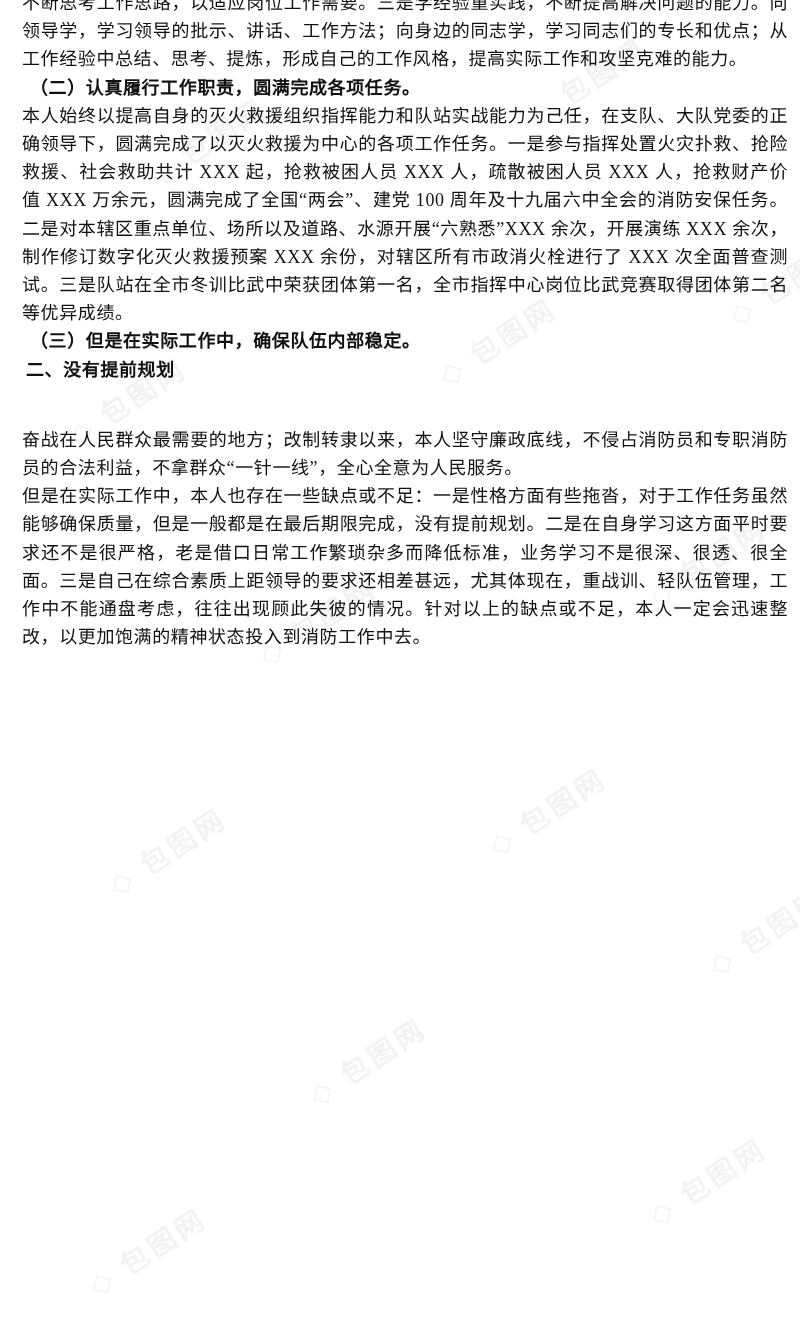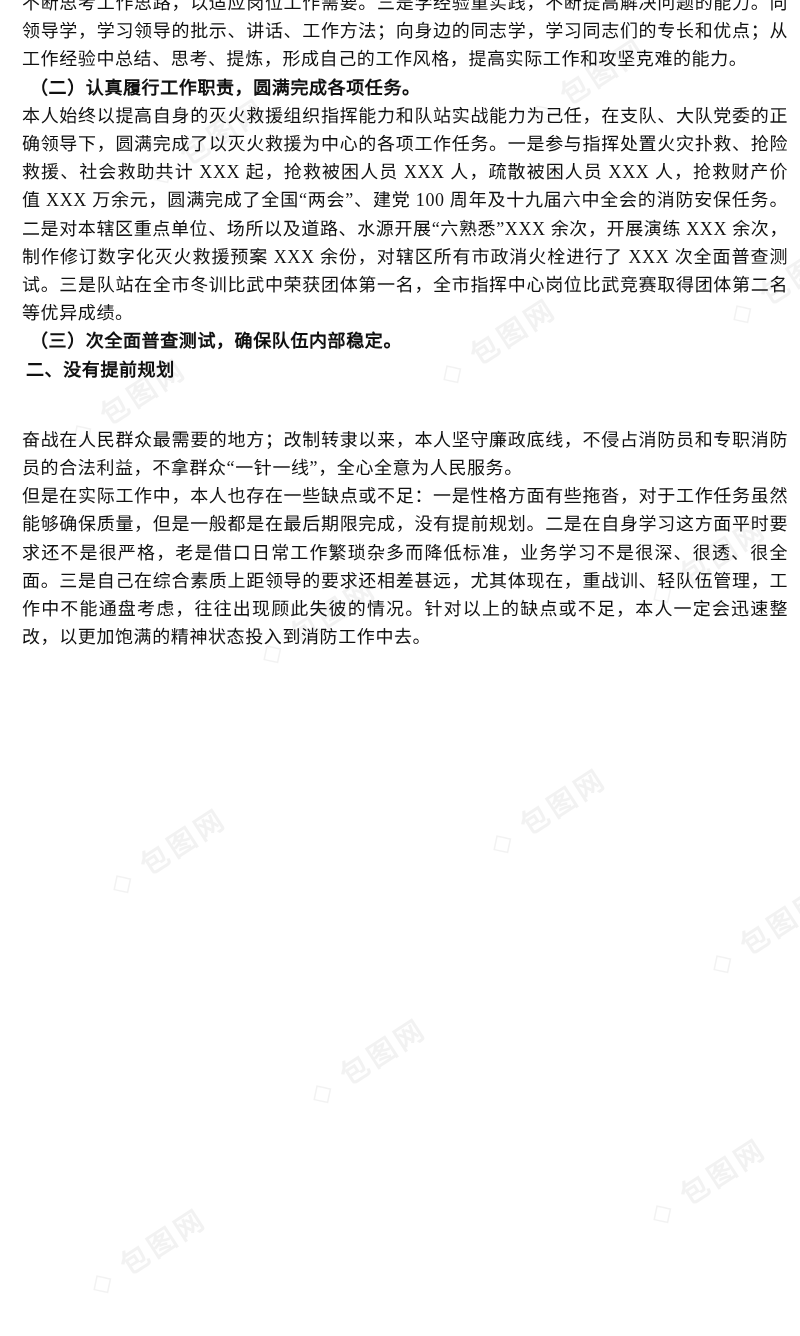--- a/index.html
+++ b/index.html
@@ -72,18 +72,18 @@
       <span class="wm-tile" style="left: 480px; top: 790px;">◇ 包图网</span>
       <span class="wm-tile" style="left: 700px; top: 910px;">◇ 包图网</span>
       <span class="wm-tile" style="left: 300px; top: 1040px;">◇ 包图网</span>
       <span class="wm-tile" style="left: 640px; top: 1160px;">◇ 包图网</span>
       <span class="wm-tile" style="left: 80px; top: 1230px;">◇ 包图网</span>
     </div>
   <div class="doc-body">
       <p class="body">不断思考工作思路，以适应岗位工作需要。三是学经验重实践，不断提高解决问题的能力。向领导学，学习领导的批示、讲话、工作方法；向身边的同志学，学习同志们的专长和优点；从工作经验中总结、思考、提炼，形成自己的工作风格，提高实际工作和攻坚克难的能力。</p>
       <p class="heading-paren">（二）认真履行工作职责，圆满完成各项任务。</p>
       <p class="body">本人始终以提高自身的灭火救援组织指挥能力和队站实战能力为己任，在支队、大队党委的正确领导下，圆满完成了以灭火救援为中心的各项工作任务。一是参与指挥处置火灾扑救、抢险救援、社会救助共计 XXX 起，抢救被困人员 XXX 人，疏散被困人员 XXX 人，抢救财产价值 XXX 万余元，圆满完成了全国“两会”、建党 100 周年及十九届六中全会的消防安保任务。二是对本辖区重点单位、场所以及道路、水源开展“六熟悉”XXX 余次，开展演练 XXX 余次，制作修订数字化灭火救援预案 XXX 余份，对辖区所有市政消火栓进行了 XXX 次全面普查测试。三是队站在全市冬训比武中荣获团体第一名，全市指挥中心岗位比武竞赛取得团体第二名等优异成绩。</p>
-      <p class="heading-paren">（三）次全面普查测试，确保队伍内部稳定。</p>
+      <p class="heading-paren">（三）但是在实际工作中，确保队伍内部稳定。</p>
       <p class="heading-num">二、没有提前规划</p>
       <p class="body gap-before">奋战在人民群众最需要的地方；改制转隶以来，本人坚守廉政底线，不侵占消防员和专职消防员的合法利益，不拿群众“一针一线”，全心全意为人民服务。</p>
       <p class="body">但是在实际工作中，本人也存在一些缺点或不足：一是性格方面有些拖沓，对于工作任务虽然能够确保质量，但是一般都是在最后期限完成，没有提前规划。二是在自身学习这方面平时要求还不是很严格，老是借口日常工作繁琐杂多而降低标准，业务学习不是很深、很透、很全面。三是自己在综合素质上距领导的要求还相差甚远，尤其体现在，重战训、轻队伍管理，工作中不能通盘考虑，往往出现顾此失彼的情况。针对以上的缺点或不足，本人一定会迅速整改，以更加饱满的精神状态投入到消防工作中去。</p>
     </div>
 </div>
 
 </body></html>

